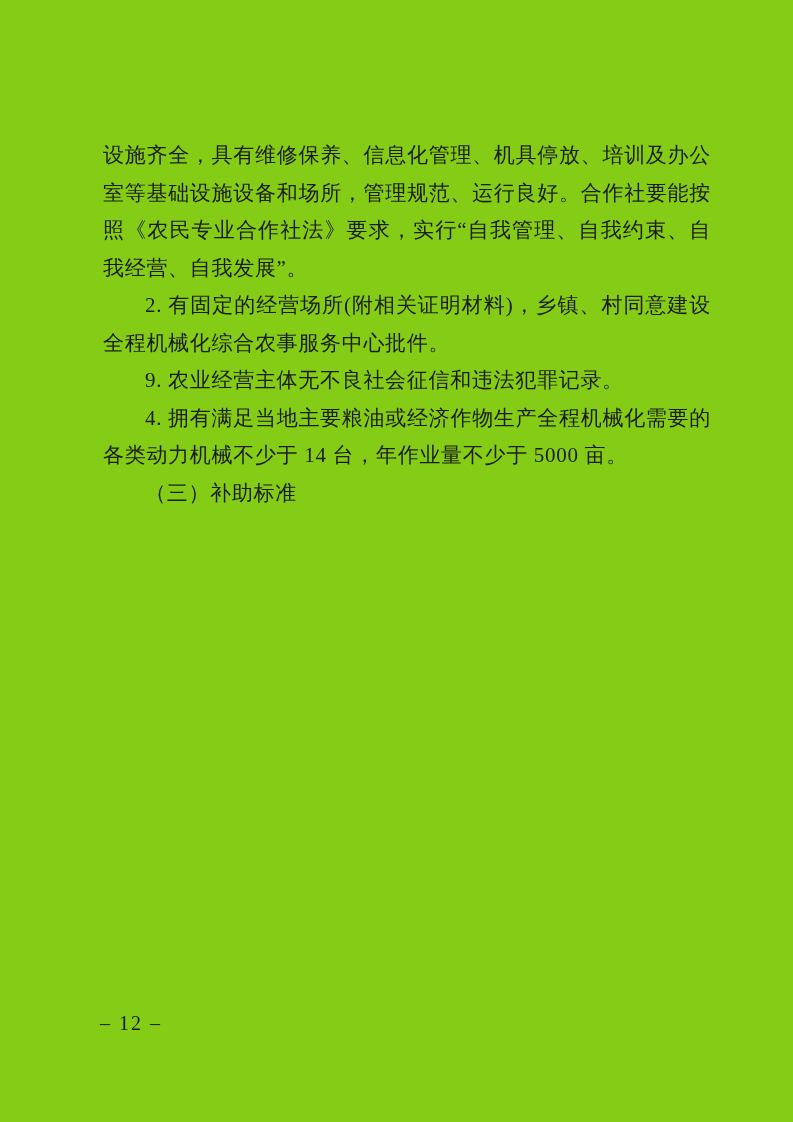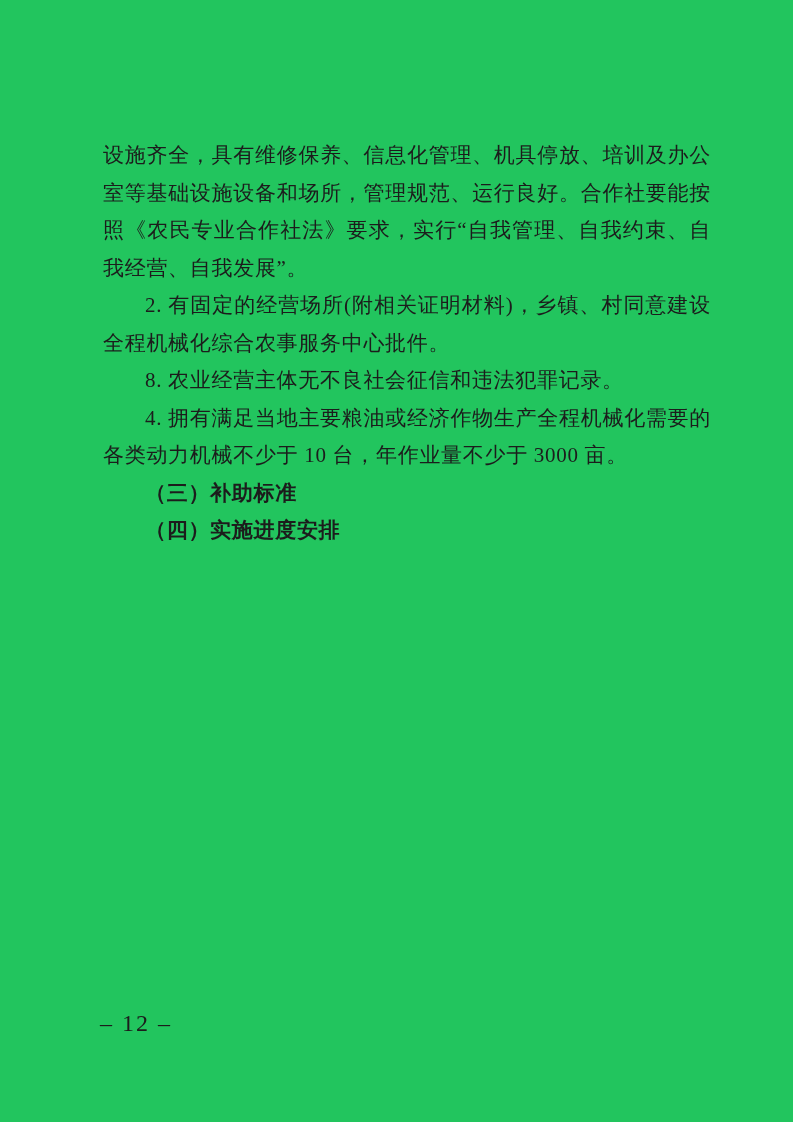--- a/index.html
+++ b/index.html
@@ -14,59 +14,58 @@
     overflow: hidden;
     font-family: "Liberation Serif", "DejaVu Serif", serif;
     color: #1c1c1c;
   }
   .page {
     position: absolute;
     left: 0;
     top: 0;
     width: 793px;
     height: 1122px;
-    background: #22c55e;
+    background: #84cc16;
   }
   .text-block {
     position: absolute;
     left: 103px;
     top: 137px;
     width: 608px;
   }
   .para {
     margin: 0;
     font-size: 21px;
     line-height: 37.5px;
     letter-spacing: 0.7px;
     text-align: justify;
     text-justify: inter-ideograph;
     word-break: break-all;
   }
   .para.indent {
     text-indent: 2em;
   }
   .para.heading {
-    font-weight: bold;
+    font-weight: normal;
   }
   .page-footer {
     position: absolute;
     left: 100px;
     top: 1008px;
-    font-size: 24px;
+    font-size: 20px;
     line-height: 30px;
     letter-spacing: 2px;
     color: #1c1c1c;
   }
 </style>
 </head>
 <body>
 
 <div class="page">
   <div class="text-block">
     <p class="para">设施齐全，具有维修保养、信息化管理、机具停放、培训及办公室等基础设施设备和场所，管理规范、运行良好。合作社要能按照《农民专业合作社法》要求，实行“自我管理、自我约束、自我经营、自我发展”。</p>
     <p class="para indent">2. 有固定的经营场所(附相关证明材料)，乡镇、村同意建设全程机械化综合农事服务中心批件。</p>
-    <p class="para indent">8. 农业经营主体无不良社会征信和违法犯罪记录。</p>
-    <p class="para indent">4. 拥有满足当地主要粮油或经济作物生产全程机械化需要的各类动力机械不少于 10 台，年作业量不少于 3000 亩。</p>
+    <p class="para indent">9. 农业经营主体无不良社会征信和违法犯罪记录。</p>
+    <p class="para indent">4. 拥有满足当地主要粮油或经济作物生产全程机械化需要的各类动力机械不少于 14 台，年作业量不少于 5000 亩。</p>
     <p class="para indent heading">（三）补助标准</p>
-    <p class="para indent heading">（四）实施进度安排</p>
   </div>
   <div class="page-footer">– 12 –</div>
 </div>
 
 </body></html>

